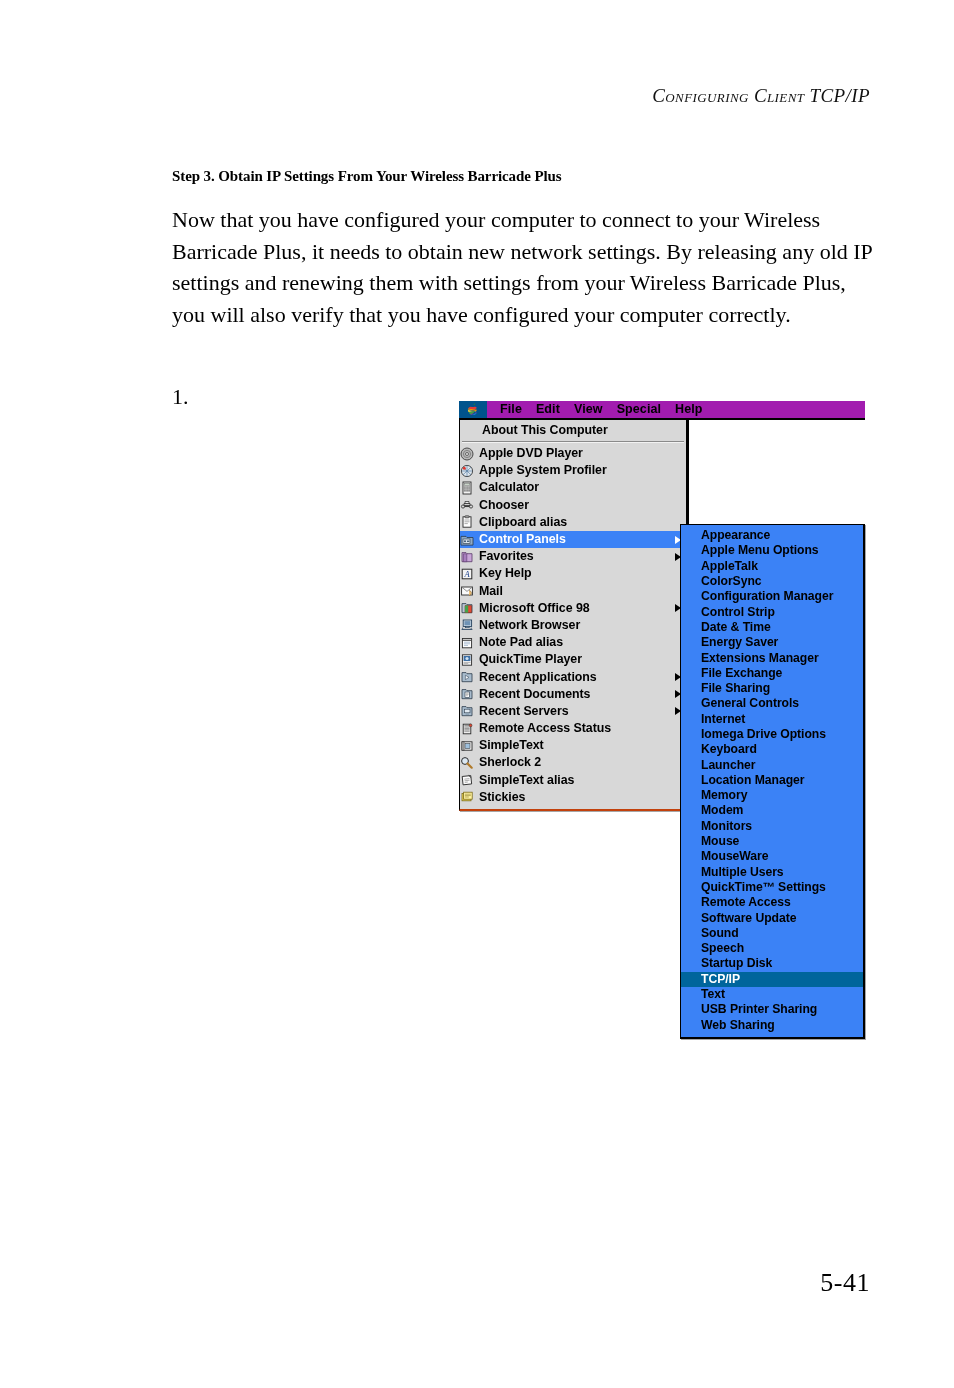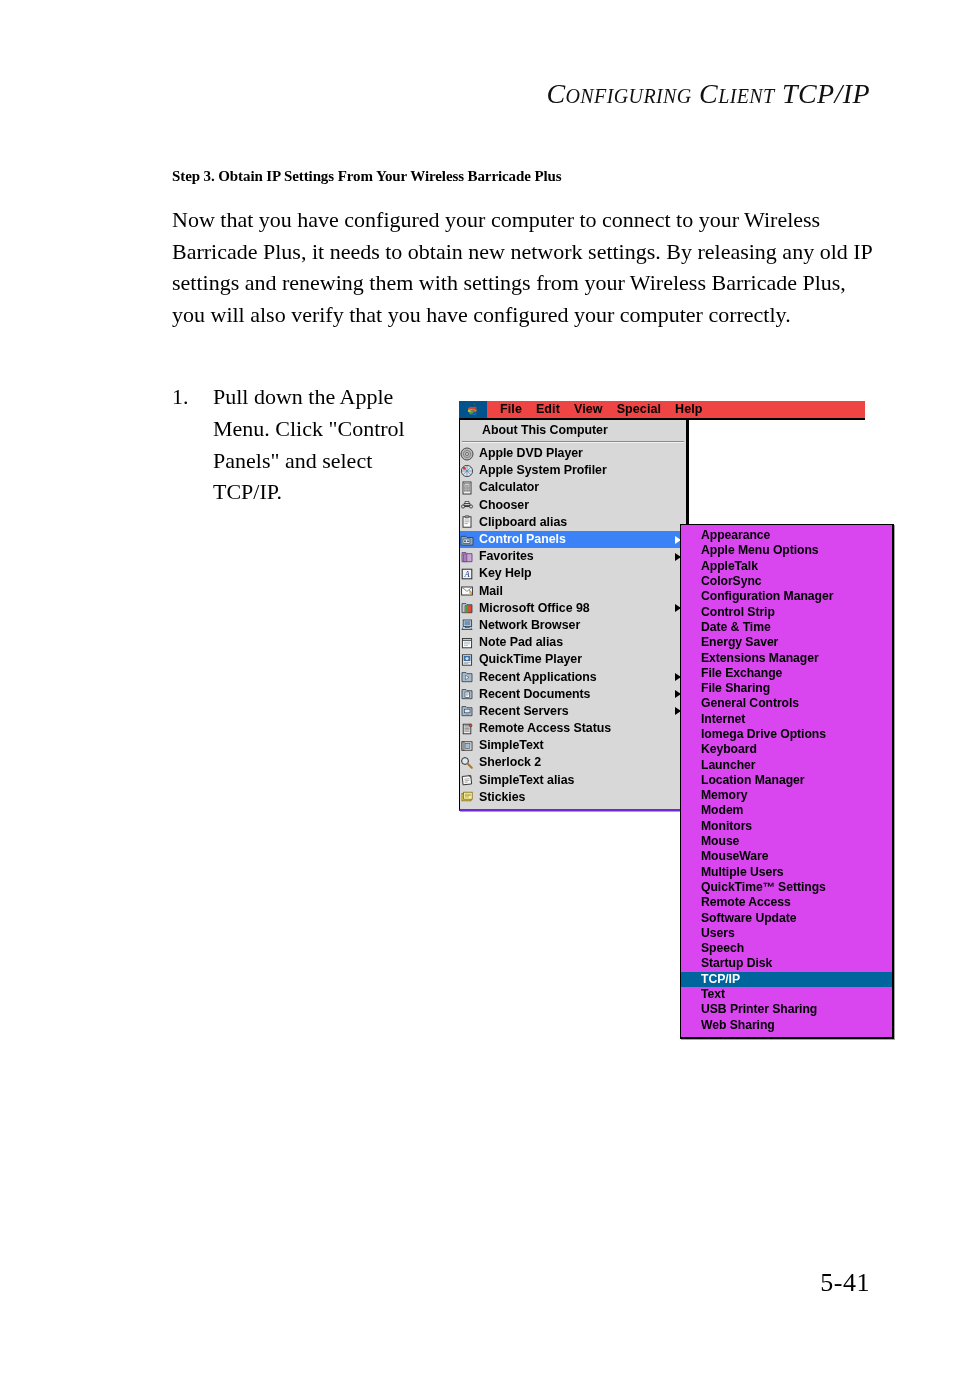--- a/index.html
+++ b/index.html
@@ -24,21 +24,21 @@
     right: 84px;
     font-family: "Liberation Serif", serif;
     font-style: italic;
     font-size: 27px;
     letter-spacing: 0.4px;
     white-space: nowrap;
     color: #111;
   }
   .running-head .sc {
     font-variant: small-caps;
-    font-size: 28px;
+    font-size: 19px;
   }
 
   
   .step-heading {
     position: absolute;
     left: 172px;
     top: 168px;
     width: 720px;
     font-family: "Liberation Serif", serif;
     font-weight: bold;
@@ -97,21 +97,21 @@
     font-family: "Liberation Sans", sans-serif;
   }
 
   
   .menubar {
     position: absolute;
     left: 0;
     top: 0;
     width: 406px;
     height: 19px;
-    background: #ef4444;
+    background: #a21caf;
     border-bottom: 2px solid #000;
     box-sizing: border-box;
     display: flex;
     align-items: center;
   }
   .apple-cell {
     width: 28px;
     height: 17px;
     background: #00538c;
     display: flex;
@@ -136,21 +136,21 @@
 
   
   .apple-menu {
     position: absolute;
     left: 0px;
     top: 19px;
     width: 229px;
     background: #d8d8d8;
     border-left: 1px solid #000;
     border-right: 2px solid #000;
-    border-bottom: 2px solid #6d28d9;
+    border-bottom: 2px solid #c2410c;
     box-sizing: border-box;
     padding: 2px 0 3px 0;
     box-shadow: 1px 1px 0 rgba(0,0,0,0.35);
   }
   .menu-row {
     position: relative;
     height: 17.2px;
     display: flex;
     align-items: center;
     box-sizing: border-box;
@@ -199,22 +199,22 @@
     border-bottom: 4.5px solid transparent;
     border-left: 6px solid #000;
   }
   .menu-row.selected .sub-arrow { border-left-color: #ffffff; }
 
   
   .sub-menu {
     position: absolute;
     left: 221px;
     top: 123px;
-    width: 214px;
-    background: #d946ef;
+    width: 185px;
+    background: #3b82f6;
     border: 1px solid #000;
     border-right-width: 2px;
     border-bottom-width: 2px;
     box-sizing: border-box;
     padding: 3px 0 4px 0;
     box-shadow: 1px 1px 0 rgba(0,0,0,0.35);
   }
   .sub-row {
     height: 15.3px;
     display: flex;
@@ -258,21 +258,20 @@
 <div class="running-head">
   <span class="sc">Configuring Client TCP/IP</span>
 </div>
 
 <div class="step-heading">Step 3. Obtain IP Settings From Your Wireless Barricade Plus</div>
 
 <div class="body-para">Now that you have configured your computer to connect to your Wireless Barricade Plus, it needs to obtain new network settings. By releasing any old IP settings and renewing them with settings from your Wireless Barricade Plus, you will also verify that you have configured your computer correctly.</div>
 
 <div class="list-item">
   <span class="num">1.</span>
-  <span class="txt">Pull down the Apple Menu. Click "Control Panels" and select TCP/IP.</span>
 </div>
 
 <div class="page-number">5-41</div>
 
 <div class="mac-shot">
 
   <div class="desk-patch"></div>
   <div class="desk-patch2"></div>
 
   <div class="menubar">
@@ -625,21 +624,21 @@
     <div class="sub-row">
         <span class="sm-label">QuickTime™ Settings</span>
       </div>
     <div class="sub-row">
         <span class="sm-label">Remote Access</span>
       </div>
     <div class="sub-row">
         <span class="sm-label">Software Update</span>
       </div>
     <div class="sub-row">
-        <span class="sm-label">Users</span>
+        <span class="sm-label">Sound</span>
       </div>
     <div class="sub-row">
         <span class="sm-label">Speech</span>
       </div>
     <div class="sub-row">
         <span class="sm-label">Startup Disk</span>
       </div>
     <div class="sub-row selected">
         <span class="sm-label">TCP/IP</span>
       </div>

